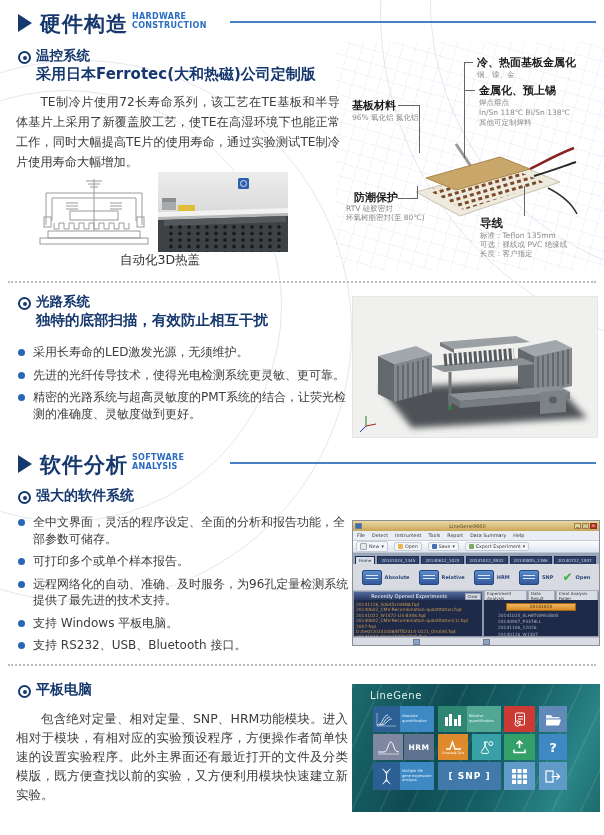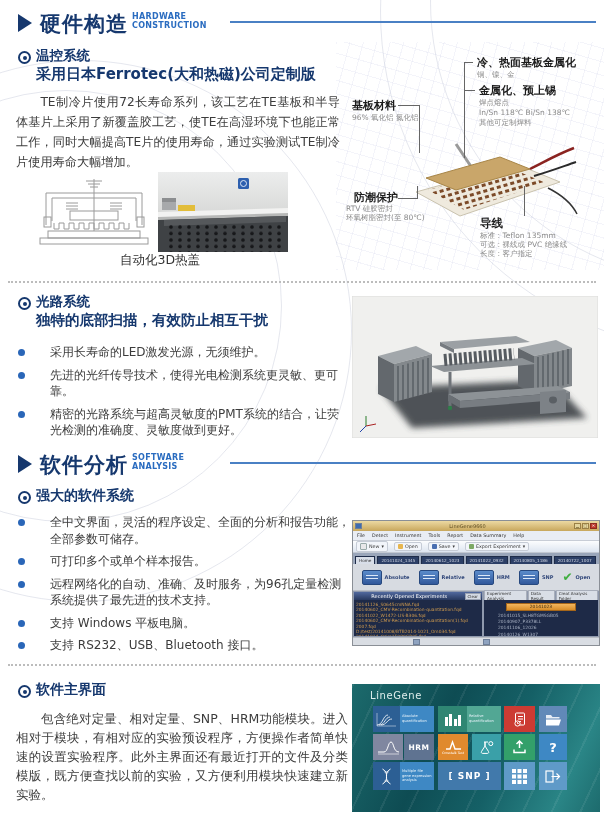--- a/index.html
+++ b/index.html
@@ -16,21 +16,21 @@
   .tri{width:0;height:0;border-left:14px solid #16386e;border-top:9px solid transparent;border-bottom:9px solid transparent;}
   .h1-title{font-size:21px;font-weight:bold;color:#16386e;letter-spacing:1px;}
   .eyebrow{font-size:8px;font-weight:bold;color:#2a6cc0;line-height:9px;letter-spacing:.3px;}
   .hline{position:absolute;height:2px;background:#4a80c4;}
   .circ{position:absolute;width:9px;height:9px;border:2px solid #16386e;border-radius:50%;}
   .circ:after{content:"";position:absolute;left:2.5px;top:2.5px;width:4px;height:4px;border-radius:50%;background:#16386e;}
   .sec-h{font-size:13.5px;font-weight:bold;color:#16386e;}
   .sec-sub{font-size:15px;font-weight:bold;color:#16386e;}
   .body-p{font-size:12.2px;line-height:20px;color:#3c3c3c;text-align:justify;}
   .indent{text-indent:2em;}
-  .blist .bi{display:flex;margin-bottom:6px;gap:17px;}
+  .blist .bi{display:flex;margin-bottom:6px;}
   .blist .dot{flex:0 0 7px;width:7px;height:7px;border-radius:50%;background:#2a66b8;margin:5px 8px 0 2px;}
   .blist .bt{font-size:12px;line-height:16.5px;color:#3c3c3c;}
   .divider{position:absolute;left:8px;width:588px;border-top:2px dotted #bcbcbc;}
   .caption{font-size:12.5px;color:#333;text-align:center;}
   
   .ann-t{position:absolute;font-size:11px;font-weight:bold;color:#1c1c1c;white-space:nowrap;}
   .ann-s{position:absolute;font-size:7.5px;color:#8a8a8a;white-space:nowrap;}
   .ln{position:absolute;background:#666;}
   
   .appwin{position:absolute;left:352px;top:520px;width:248px;height:126px;border:1px solid #8a8f96;
@@ -370,21 +370,21 @@
     </div>
     <div class="statusbar">
       <span class="stsq"></span>
       <span class="stsq" style="margin-left:60px;"></span>
     </div>
   </div>
 
   <div class="divider" style="top:664px;"></div>
 
   <div class="circ" style="left:18px;top:685px;"></div>
-  <div class="abs sec-h" style="left:36px;top:681px;font-size:14px;">软件主界面</div>
+  <div class="abs sec-h" style="left:36px;top:681px;font-size:14px;">平板电脑</div>
   <div class="abs body-p indent" style="left:16px;top:709px;width:332px;font-size:12.5px;line-height:19px;">包含绝对定量、相对定量、SNP、HRM功能模块。进入相对于模块，有相对应的实验预设程序，方便操作者简单快速的设置实验程序。此外主界面还有最近打开的文件及分类模版，既方便查找以前的实验，又方便利用模块快速建立新实验。</div>
 
   <div class="lgwrap">
     <div class="lglogo">LineGene</div>
 
     <div class="lg-tile" style="left:21px;top:22px;width:61px;height:26px;background:#3e88c4;">
       <span class="lg-ic" style="width:27px;background:#2c5f94;">
         <svg width="21" height="16" viewBox="0 0 21 16" fill="none" stroke="#fff" stroke-width="0.8">
           <path d="M1,14 C7,14 7,4 12,4"></path>
             <path d="M3,14 C9,14 9,6 14,6"></path>

